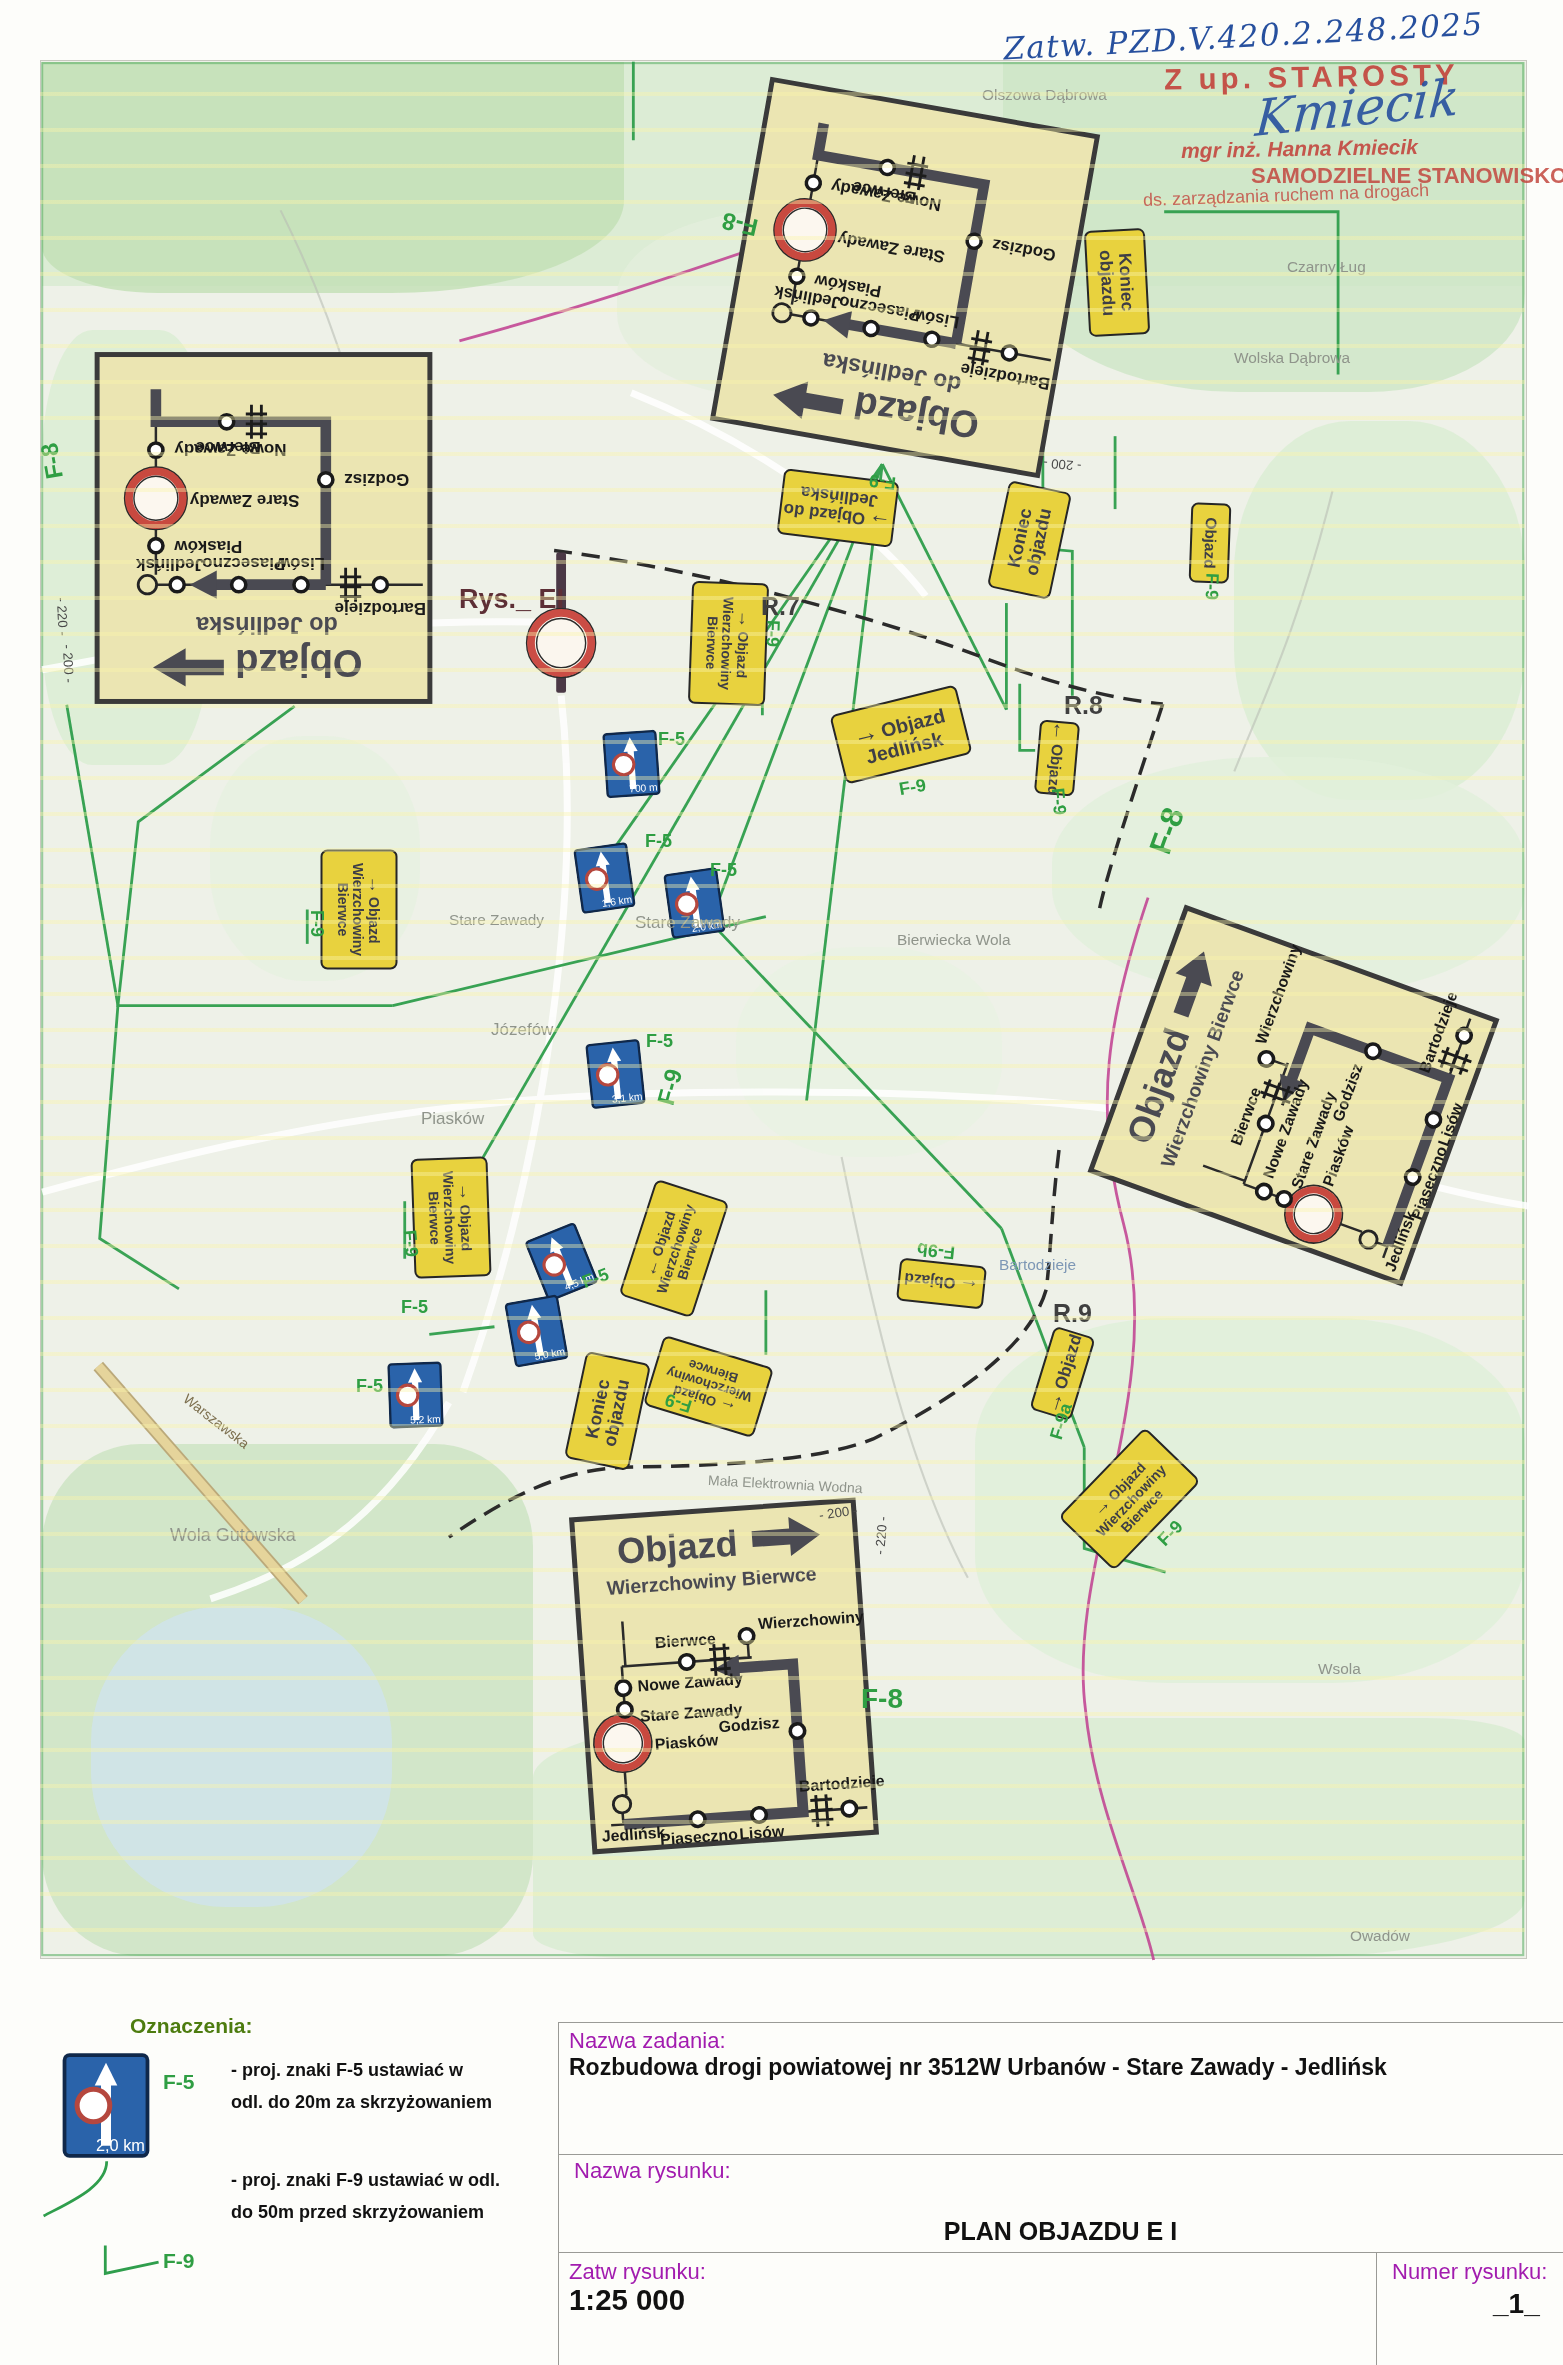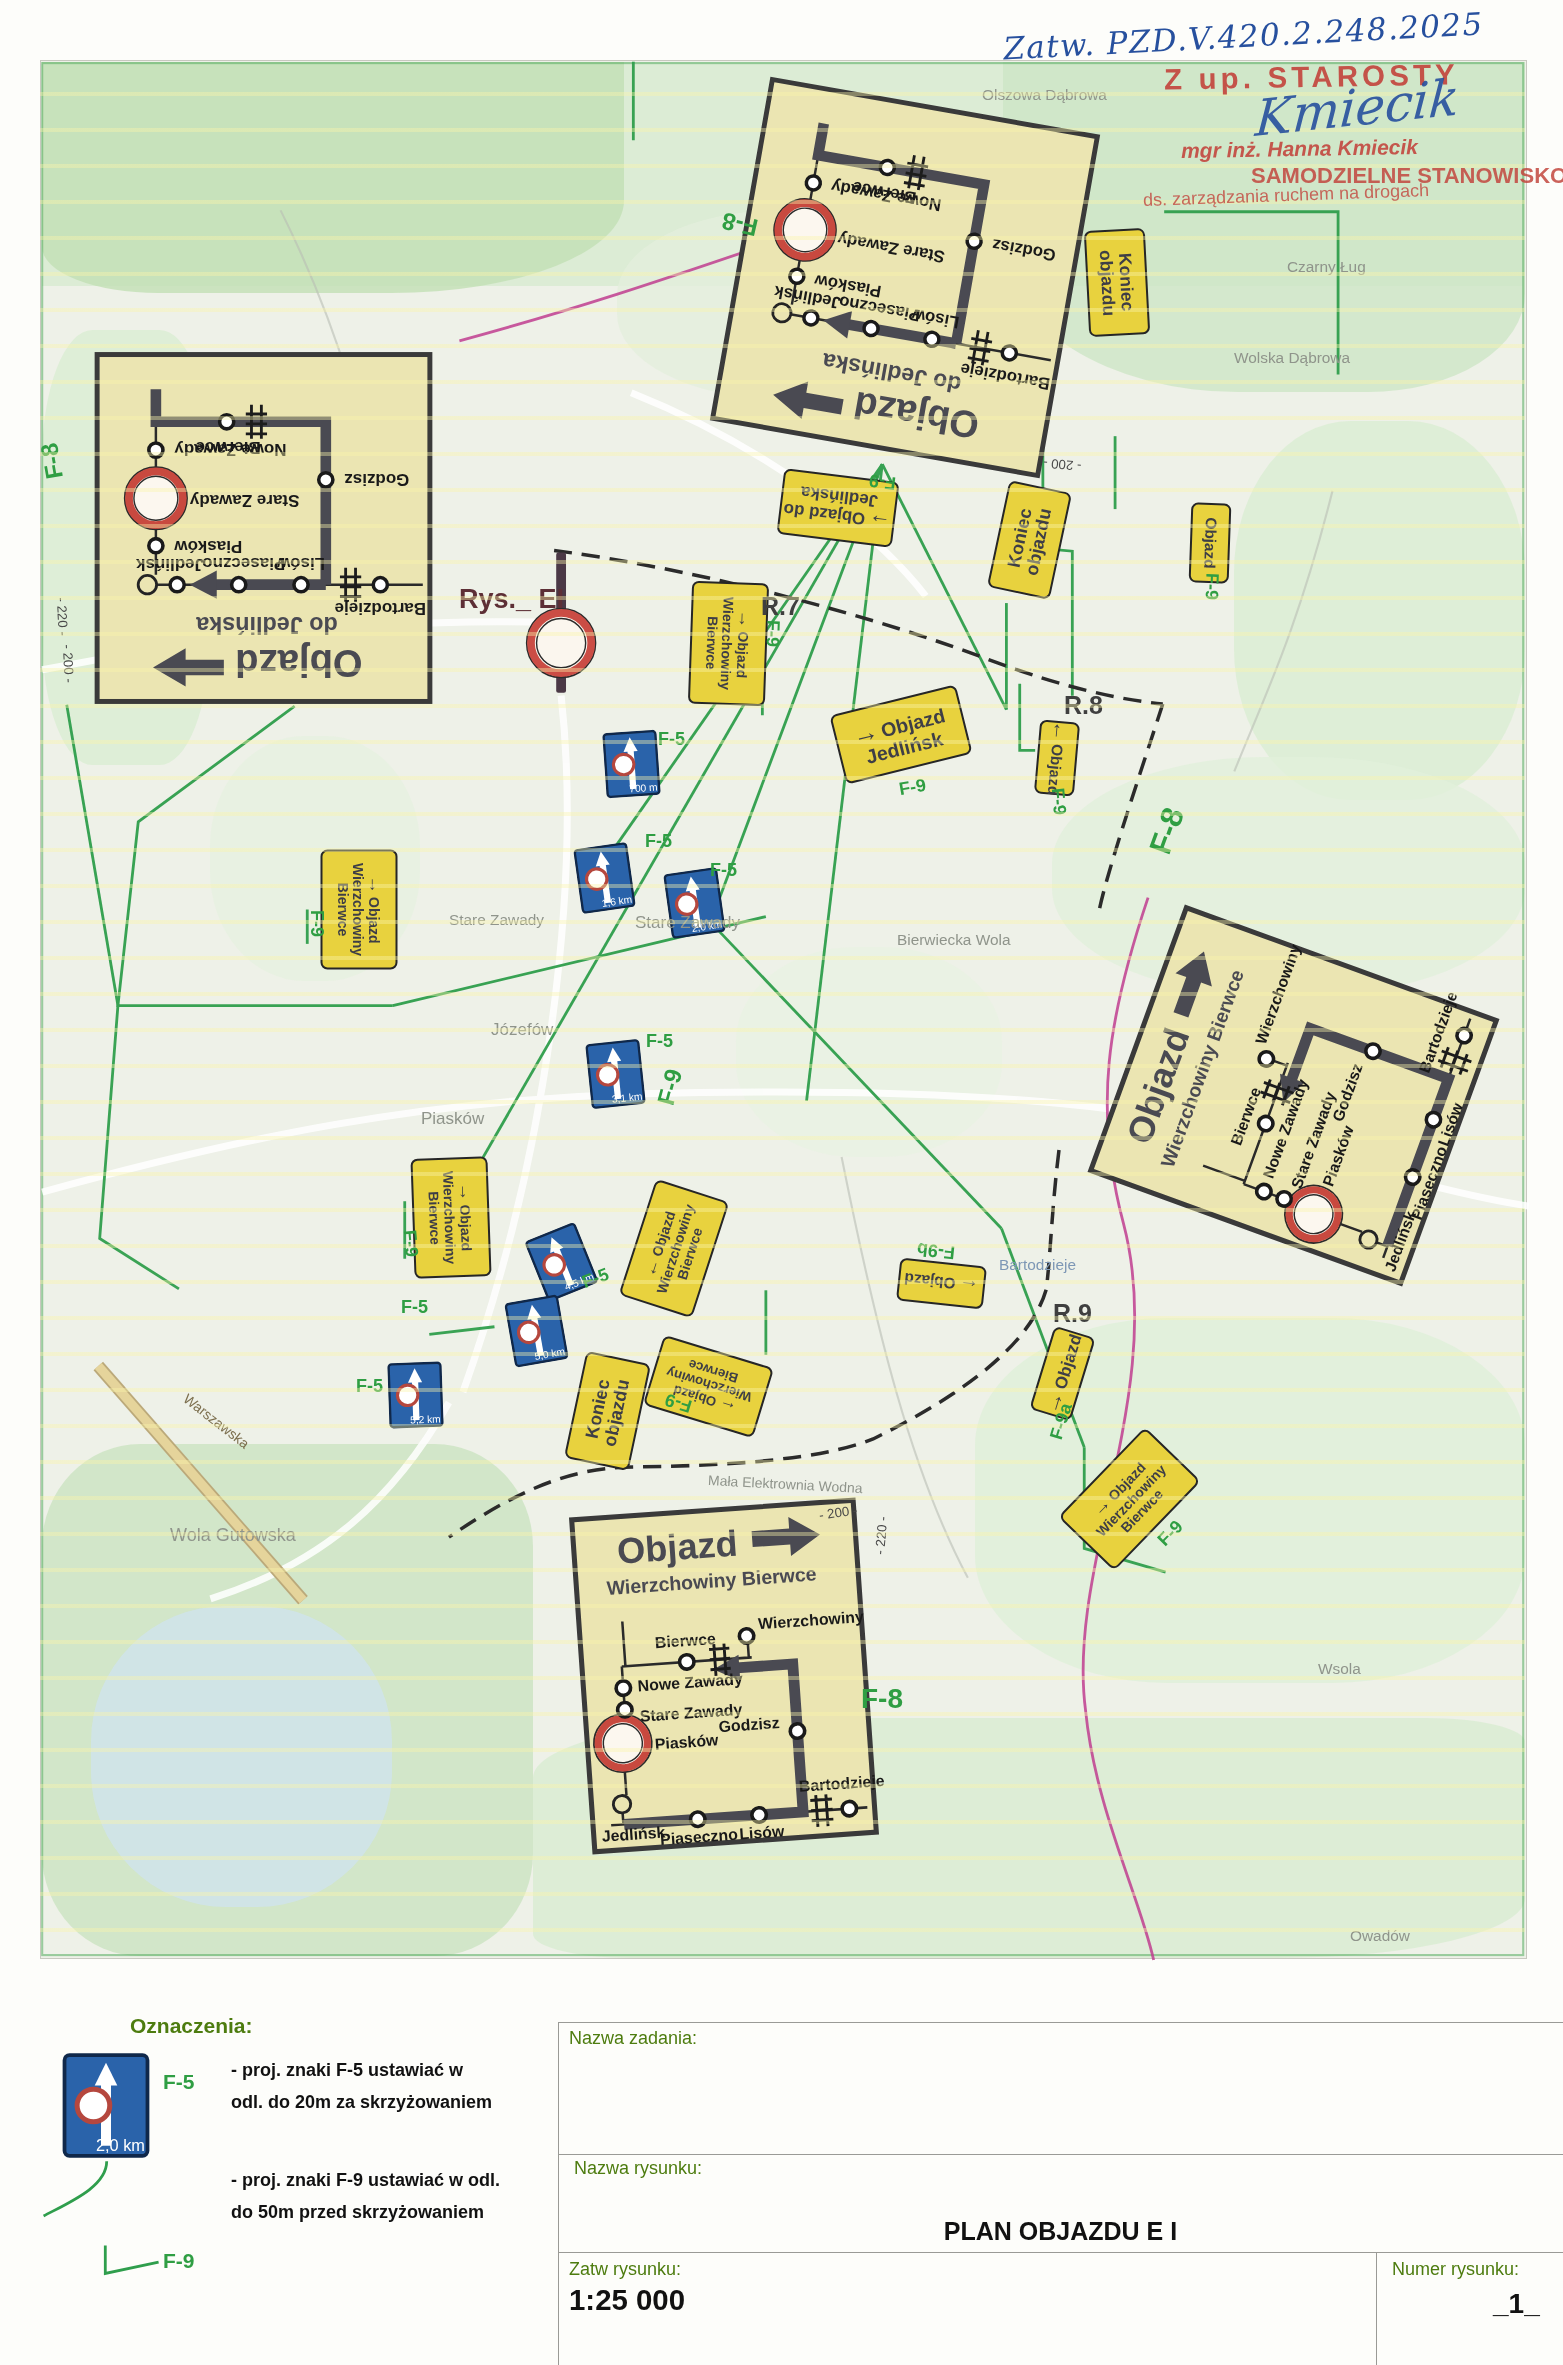--- a/index.html
+++ b/index.html
@@ -32,21 +32,21 @@
   .ref{position:absolute;color:#3f3f3f;font-weight:bold;font-size:25px;z-index:7;white-space:nowrap;}
   .contour{position:absolute;color:#4a4a4a;font-size:13.3px;z-index:7;white-space:nowrap;}
   .place{position:absolute;color:#8f948b;font-size:15.4px;z-index:7;white-space:nowrap;}
   .place-blue{color:#7d97b5;}
   .rys{position:absolute;color:#5d2f36;font-weight:bold;font-size:27px;z-index:7;white-space:nowrap;}
   .hand{position:absolute;color:#27509e;font-family:"DejaVu Serif",serif;font-style:italic;z-index:9;white-space:nowrap;}
   .stamp{position:absolute;color:#c3473f;font-weight:bold;z-index:9;white-space:nowrap;}
   .leg-h{position:absolute;font-size:21px;font-weight:bold;color:#4d7c0f;z-index:9;}
   .leg-t{position:absolute;font-size:18px;font-weight:600;color:#111;z-index:9;white-space:nowrap;}
   .tb-line{position:absolute;background:#9a9a96;z-index:9;}
-  .tb-lab{position:absolute;font-size:18px;color:#4d7c0f;z-index:9;white-space:nowrap;}
+  .tb-lab{position:absolute;font-size:22px;color:#a21caf;z-index:9;white-space:nowrap;}
   .tb-big{position:absolute;font-size:23px;font-weight:bold;color:#111;z-index:9;white-space:nowrap;}
   .tb-title{position:absolute;left:558px;width:1005px;text-align:center;font-size:25px;font-weight:bold;color:#111;z-index:9;}
   .sig{position:absolute;color:#27509e;font-family:"DejaVu Serif",serif;font-style:italic;z-index:9;}
 </style>
 </head>
 <body>
 
 <div id="page">
 
   <div class="abs map-bg"></div>
@@ -508,20 +508,21 @@
   <span class="leg-t" style="left:231px;top:2170px;">- proj. znaki F-9 ustawiać w odl.</span>
   <span class="leg-t" style="left:231px;top:2202px;">do 50m przed skrzyżowaniem</span>
 
   <div class="tb-line" style="left:558px;top:2022px;width:1.4px;height:344px;"></div>
   <div class="tb-line" style="left:558px;top:2022px;width:1005px;height:1.4px;"></div>
   <div class="tb-line" style="left:558px;top:2154px;width:1005px;height:1.4px;"></div>
   <div class="tb-line" style="left:558px;top:2252px;width:1005px;height:1.4px;"></div>
   <div class="tb-line" style="left:1376px;top:2252px;width:1.4px;height:114px;"></div>
 
   <span class="tb-lab" style="left:569px;top:2028px;">Nazwa zadania:</span>
+  <span class="tb-big" style="left:569px;top:2054px;">Rozbudowa drogi powiatowej nr 3512W Urbanów - Stare Zawady - Jedlińsk</span>
   <span class="tb-lab" style="left:574px;top:2158px;">Nazwa rysunku:</span>
   <div class="tb-title" style="top:2217px;">PLAN OBJAZDU E I</div>
   <span class="tb-lab" style="left:569px;top:2259px;">Zatw rysunku:</span>
   <span class="tb-big" style="left:569px;top:2283px;font-size:29.4px;">1:25 000</span>
   <span class="tb-lab" style="left:1392px;top:2259px;">Numer rysunku:</span>
   <span class="tb-big" style="left:1493px;top:2288px;font-size:28px;">_1_</span>
 
 </div>
 
 

